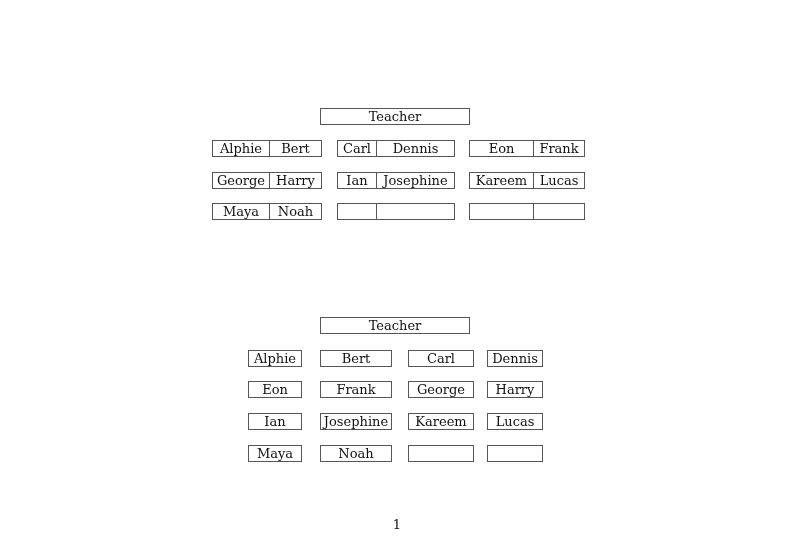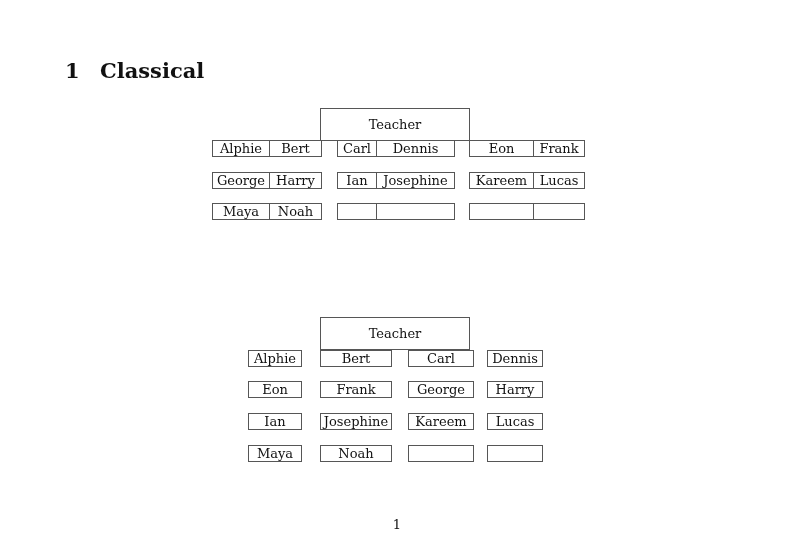--- a/index.html
+++ b/index.html
@@ -34,21 +34,21 @@
     border: 1px solid #565656;
     display: flex;
     align-items: center;
     justify-content: center;
     font-size: 13px;
     line-height: 1;
     background: #ffffff;
   }
   .teacher {
     width: 150px;
-    height: 33px;
+    height: 17px;
   }
   #teacher-classical { left: 320px; top: 108px; }
   #teacher-distributed { left: 320px; top: 317px; }
   .desk {
     position: absolute;
     box-sizing: border-box;
     border: 1px solid #565656;
     display: flex;
     align-items: stretch;
     background: #ffffff;
@@ -74,23 +74,20 @@
     top: 517px;
     text-align: center;
     font-size: 13px;
   }
 </style>
 </head>
 <body>
 
 <div class="page">
 
-  <div class="heading" id="heading-classical">
-    <span class="sec-num">1</span><span class="sec-title">Classical</span>
-  </div>
 
   <div class="box teacher" id="teacher-classical">Teacher</div>
 
   <div id="desks-classical">
       <div class="desk" style="left: 212px; top: 140px; height: 17px;">
         <div class="seat" style="width: 56px;">Alphie</div>
         <div class="seat" style="width: 52px;">Bert</div>
       </div>
       <div class="desk" style="left: 337px; top: 140px; height: 17px;">
         <div class="seat" style="width: 38px;">Carl</div>

